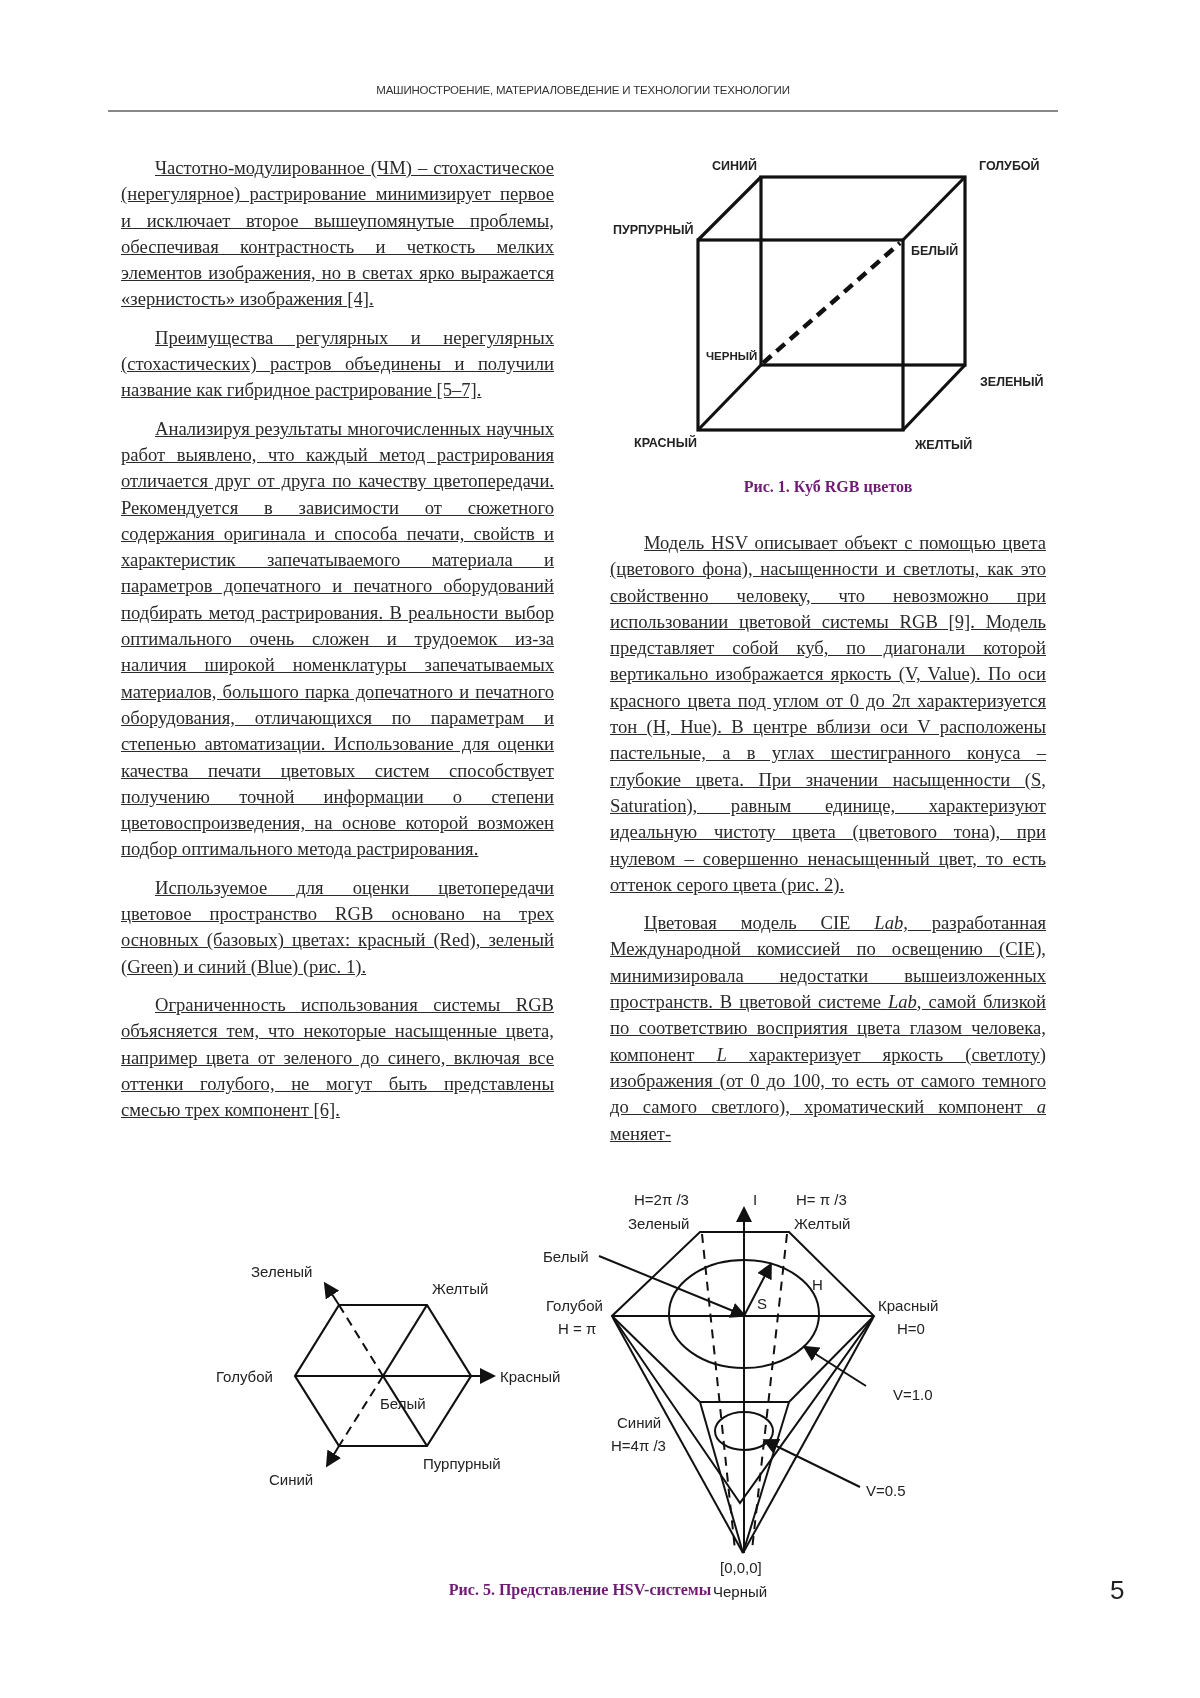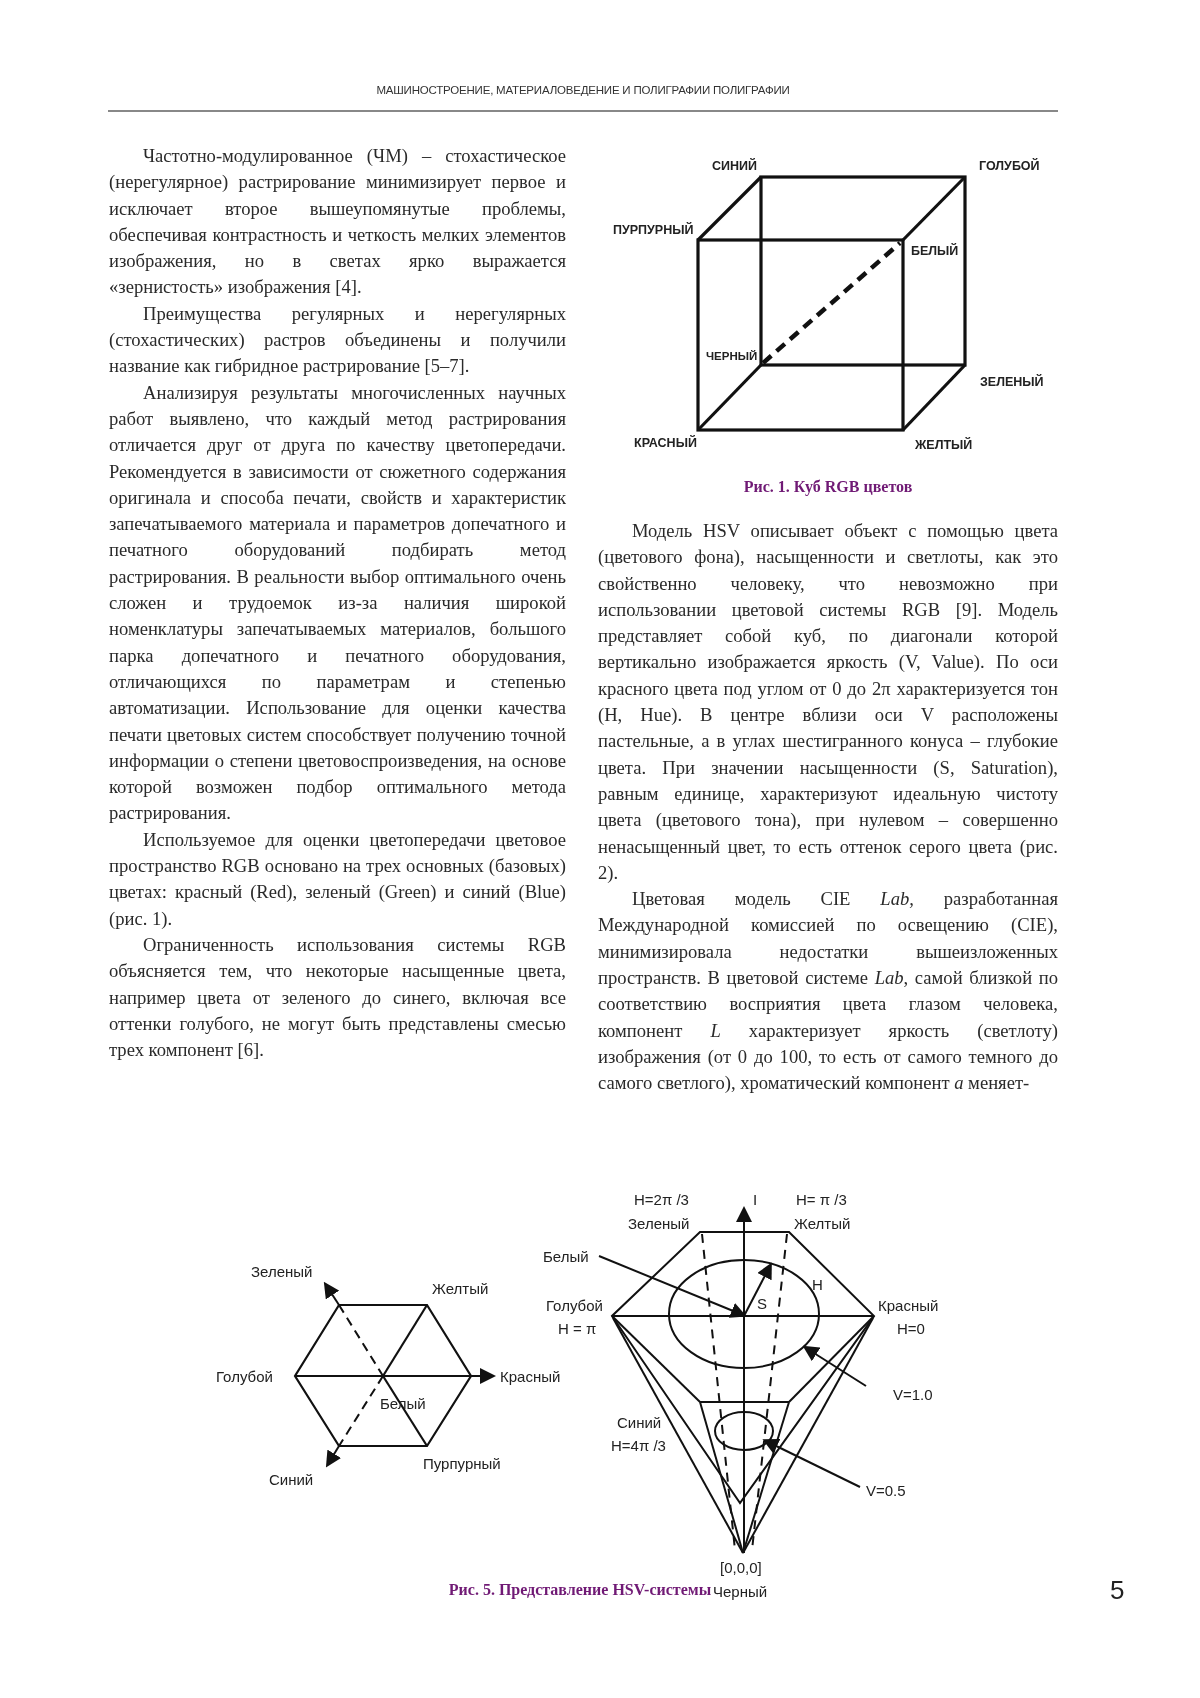--- a/index.html
+++ b/index.html
@@ -9,39 +9,39 @@
     font-family: "Liberation Sans", sans-serif; font-size: 11.5px; letter-spacing: -0.2px; color: #333;
   }
   .head-rule { position: absolute; left: 108px; top: 110px; width: 950px; height: 2px; background: #888; }
   .col {
     position: absolute; top: 143px; width: 457px;
     font-family: "Liberation Serif", serif; font-size: 18.6px; line-height: 26.3px;
     color: #2a2a2a; text-align: justify;
   }
   .col-left { left: 109px; }
   .col-right { left: 598px; top: 518px; width: 460px; }
-  .col p { margin: 0; text-indent: 34px; hyphens: manual; }
+  .col p { margin: 12px; text-indent: 34px; hyphens: manual; text-decoration: underline; }
   .caption {
     position: absolute; font-family: "Liberation Serif", serif; font-weight: bold;
     font-size: 16px; color: #701a75; text-align: center;
   }
   .fig1-caption { left: 598px; top: 478px; width: 460px; }
   .fig2-caption { left: 300px; top: 1581px; width: 560px; }
   .page-number {
     position: absolute; left: 1110px; top: 1575px; font-family: "Liberation Sans", sans-serif;
     font-size: 26px; color: #222;
   }
   svg text { font-family: "Liberation Sans", sans-serif; fill: #222; }
   .fig { position: absolute; left: 0; top: 0; }
   em { font-style: italic; }
 </style>
 </head>
 <body>
 
-<div class="running-head">МАШИНОСТРОЕНИЕ, МАТЕРИАЛОВЕДЕНИЕ И ПОЛИГРАФИИ ПОЛИГРАФИИ</div>
+<div class="running-head">МАШИНОСТРОЕНИЕ, МАТЕРИАЛОВЕДЕНИЕ И ТЕХНОЛОГИИ ТЕХНОЛОГИИ</div>
 <div class="head-rule"></div>
 
 <div class="col col-left">
   <p>Частотно-модулированное (ЧМ) – стохастическое (нерегулярное) растрирование минимизирует первое и исключает второе вышеупомянутые проблемы, обеспечивая контрастность и четкость мелких элементов изображения, но в светах ярко выражается «зернистость» изображения [4].</p>
   <p>Преимущества регулярных и нерегулярных (стохастических) растров объединены и получили название как гибридное растрирование [5–7].</p>
   <p>Анализируя результаты многочисленных научных работ выявлено, что каждый метод растрирования отличается друг от друга по качеству цветопередачи. Рекомендуется в зависимости от сюжетного содержания оригинала и способа печати, свойств и характеристик запечатываемого материала и параметров допечатного и печатного оборудований подбирать метод растрирования. В реальности выбор оптимального очень сложен и трудоемок из-за наличия широкой номенклатуры запечатываемых материалов, большого парка допечатного и печатного оборудования, отличающихся по параметрам и степенью автоматизации. Использование для оценки качества печати цветовых систем способствует получению точной информации о степени цветовоспроизведения, на основе которой возможен подбор оптимального метода растрирования.</p>
   <p>Используемое для оценки цветопередачи цветовое пространство RGB основано на трех основных (базовых) цветах: красный (Red), зеленый (Green) и синий (Blue) (рис. 1).</p>
   <p>Ограниченность использования системы RGB объясняется тем, что некоторые насыщенные цвета, например цвета от зеленого до синего, включая все оттенки голубого, не могут быть представлены смесью трех компонент [6].</p>
 </div>
 

